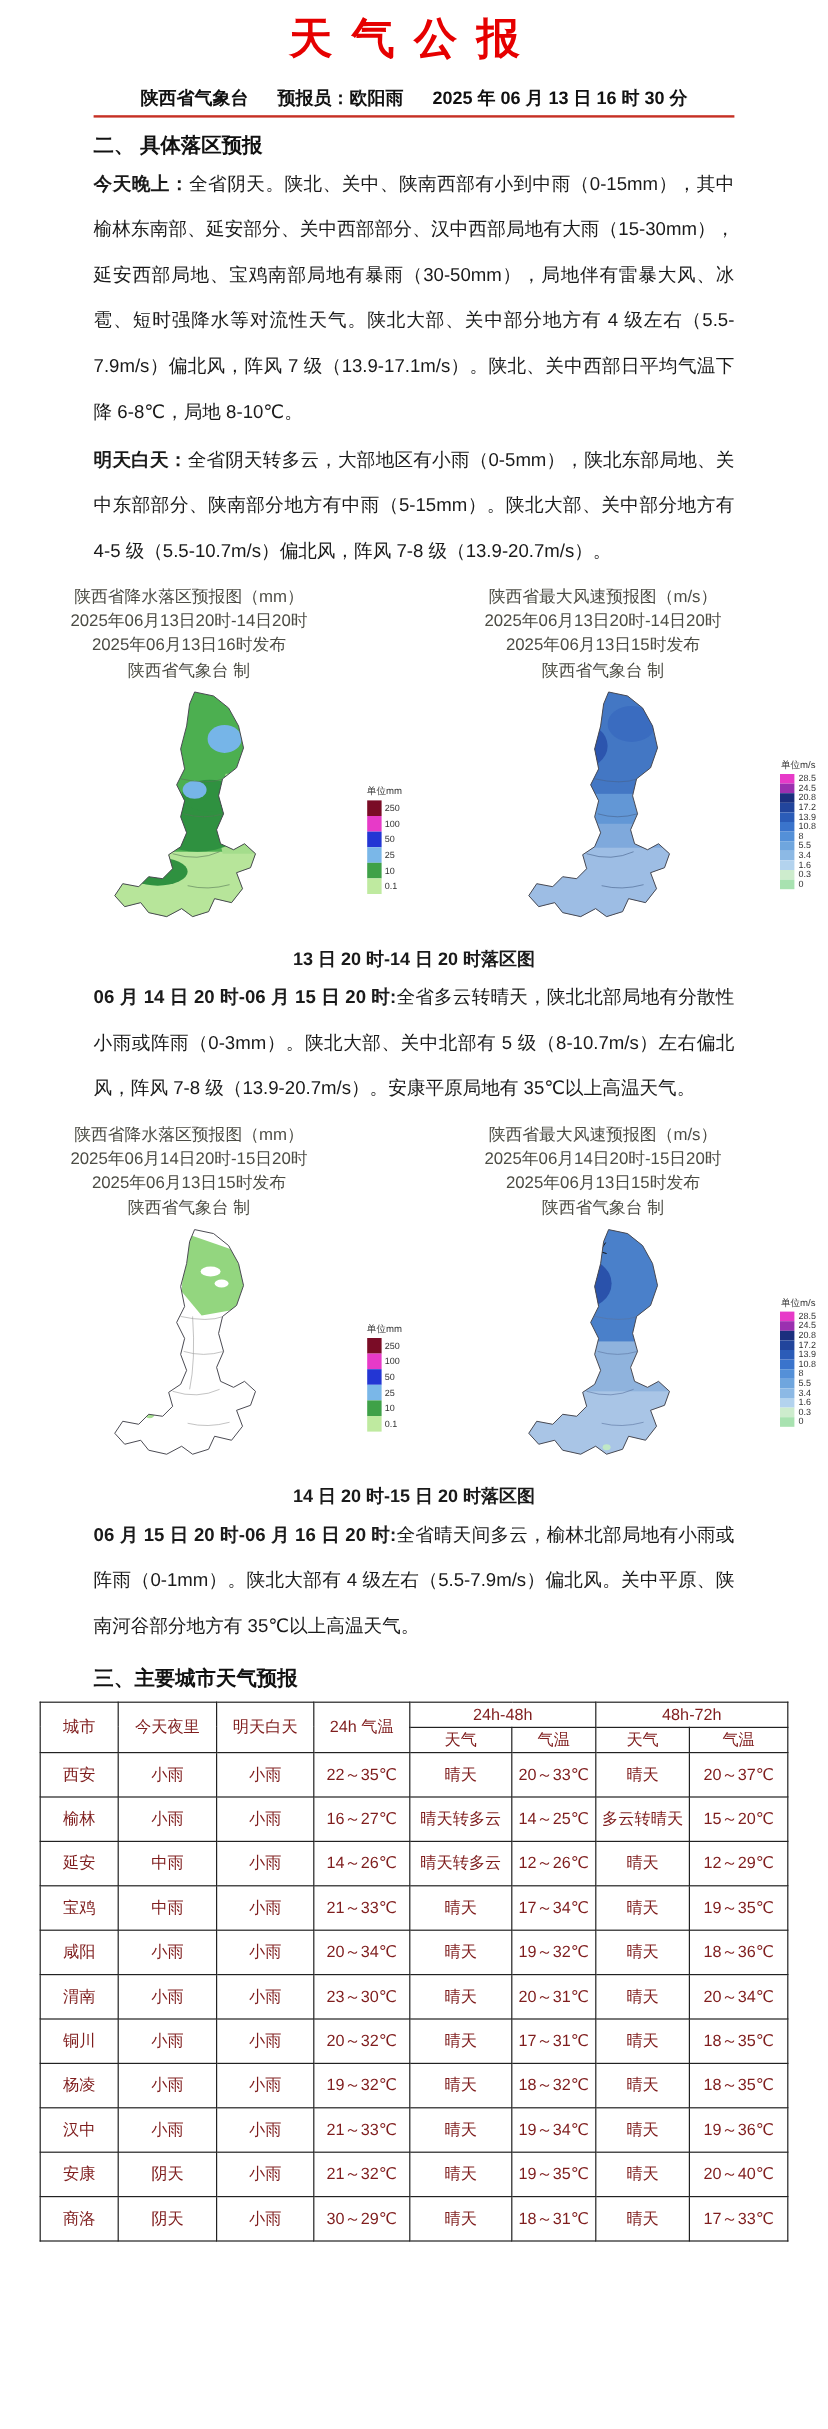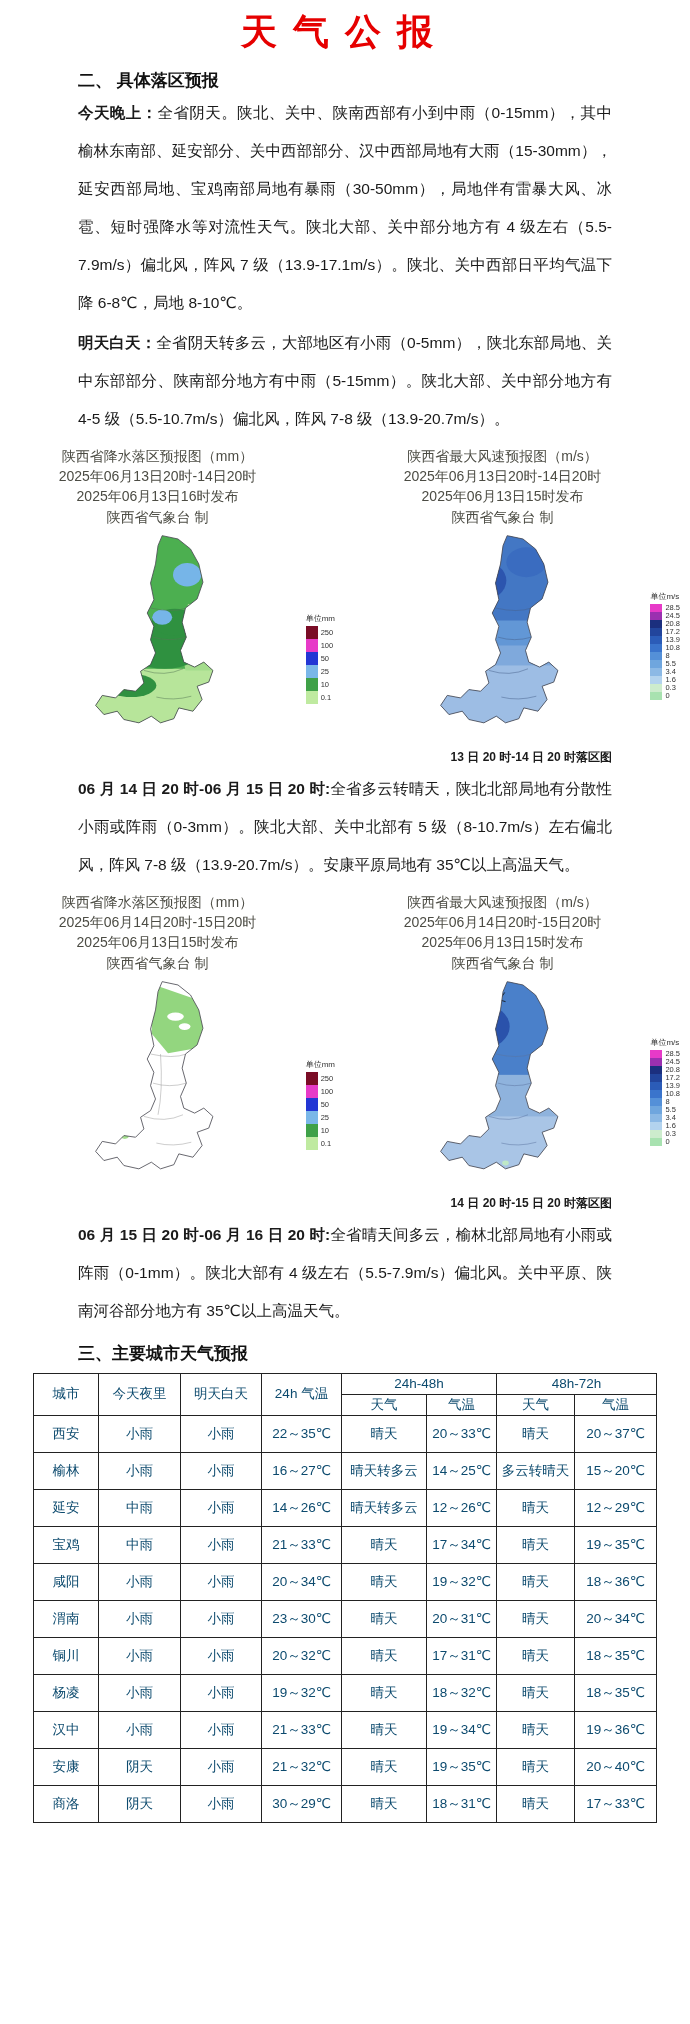--- a/index.html
+++ b/index.html
@@ -30,35 +30,35 @@
   .indent{text-indent:2em;}
   .maps-row{width:690px;display:flex;margin-left:-78px;}
   .map-block{width:345px;box-sizing:border-box;}
   .map-titles{
     text-align:center;font-size:14px;line-height:1.45;color:#4c4c44;
     padding-top:6px;padding-right:30px;
   }
   .map-canvas{position:relative;height:214px;text-align:center;}
   .map-canvas svg.province{width:196px;height:208px;margin-top:2px;}
   .map-legend{
-    position:absolute;right:10px;top:86px;text-align:left;padding-left:22px;
+    position:absolute;right:10px;top:86px;text-align:center;padding-left:22px;
   }
   .map-legend.wind{top:64px;}
   .legend-title{font-size:8px;color:#333;margin-bottom:2px;}
   .legend-row{display:flex;align-items:center;}
   .legend-swatch{width:12px;display:inline-block;}
   .map-legend.precip .legend-swatch{height:13px;}
   .map-legend.wind .legend-swatch{height:8px;}
   .legend-label{font-size:7.5px;color:#333;margin-left:3px;line-height:1;}
   .map-caption{
-    text-align:right;font-size:12px;font-weight:bold;margin:8px 0 4px 0;
+    text-align:center;font-size:15px;font-weight:bold;margin:8px 0 4px 0;
   }
   table.city-table{
     width:624px;margin:8px 0 0 -45px;border-collapse:collapse;
-    font-size:13.5px;color:#0c4a6e;table-layout:fixed;
+    font-size:13.5px;color:#7f1d1d;table-layout:fixed;
   }
   table.city-table th,table.city-table td{
     border:1px solid #222;text-align:center;vertical-align:middle;
     padding:0;overflow:hidden;
   }
   table.city-table thead th{font-weight:normal;height:20px;font-size:13.5px;}
   table.city-table tbody td{height:36px;}
   .outline{fill:none;stroke:#4a4a52;stroke-width:1;}
 </style>
 </head>
@@ -70,20 +70,25 @@
     <clipPath id="shaanxi-clip">
         <use href="#shaanxi-path"></use>
       </clipPath>
   </defs>
 </svg>
 
 <div class="page">
 
   <h1 class="doc-title">天气公报</h1>
 
+  <div class="bulletin-header">
+    <span>陕西省气象台</span>
+    <span>预报员：欧阳雨</span>
+    <span>2025 年 06 月 13 日 16 时 30 分</span>
+  </div>
 
   <div class="content">
 
     <div class="sec-heading">二、 具体落区预报</div>
 
     <p class="para"><span class="lead">今天晚上：</span><span>全省阴天。陕北、关中、陕南西部有小到中雨（0-15mm），其中榆林东南部、延安部分、关中西部部分、汉中西部局地有大雨（15-30mm），延安西部局地、宝鸡南部局地有暴雨（30-50mm），局地伴有雷暴大风、冰雹、短时强降水等对流性天气。陕北大部、关中部分地方有 4 级左右（5.5-7.9m/s）偏北风，阵风 7 级（13.9-17.1m/s）。陕北、关中西部日平均气温下降 6-8℃，局地 8-10℃。</span></p>
 
     <p class="para"><span class="lead">明天白天：</span><span>全省阴天转多云，大部地区有小雨（0-5mm），陕北东部局地、关中东部部分、陕南部分地方有中雨（5-15mm）。陕北大部、关中部分地方有 4-5 级（5.5-10.7m/s）偏北风，阵风 7-8 级（13.9-20.7m/s）。</span></p>
 
     <div class="maps-row">

